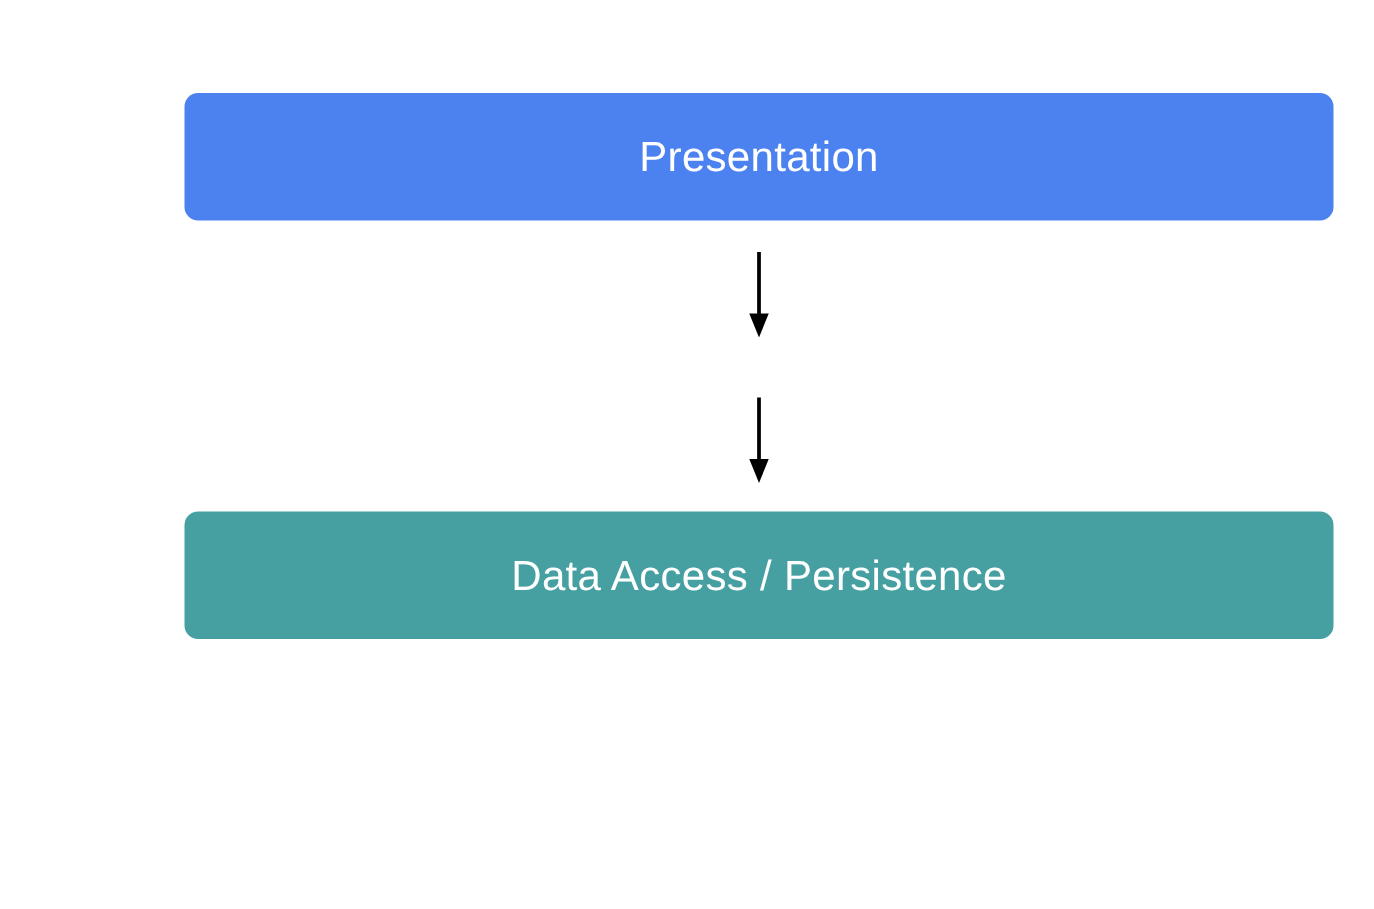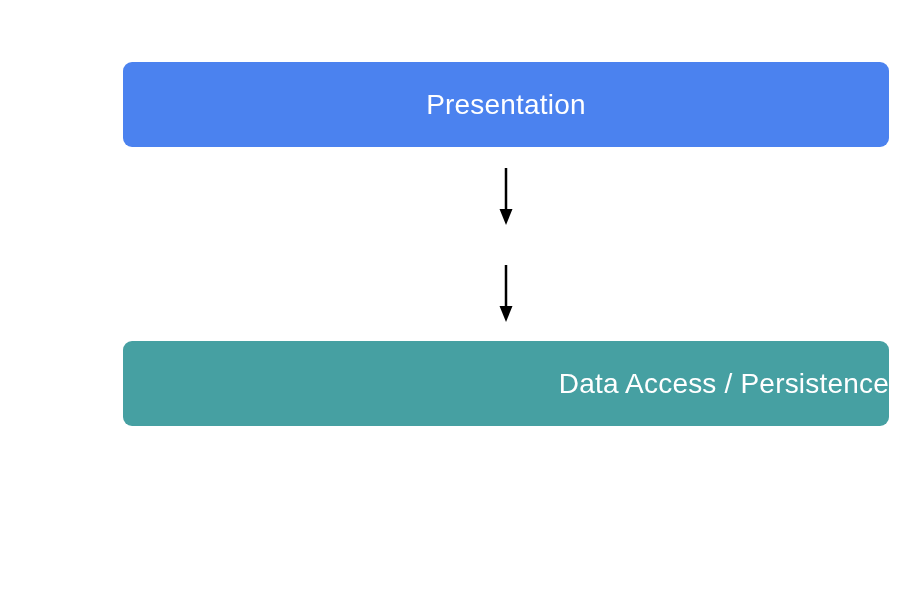--- a/index.html
+++ b/index.html
@@ -70,18 +70,18 @@
     </div>
 
 
     <div class="arrow-wrap">
       <svg width="18" height="58" viewBox="0 0 18 58" aria-hidden="true">
         <line x1="9" y1="1" x2="9" y2="44" stroke="#000000" stroke-width="2.5"></line>
         <polygon points="9,58 2.5,42 15.5,42" fill="#000000"></polygon>
       </svg>
     </div>
 
-    <div class="layer-box" style="background-color: rgb(70, 160, 162); justify-content: flex-end;">
+    <div class="layer-box" style="background-color: rgb(70, 160, 162);">
       <span class="layer-label">Data Access / Persistence</span>
     </div>
 
   </div>
 </div>
 
 </body></html>

